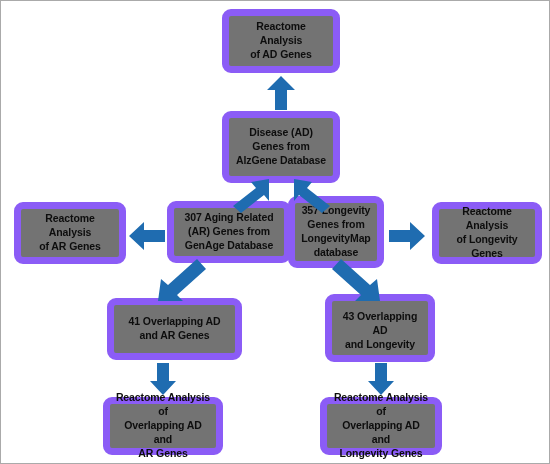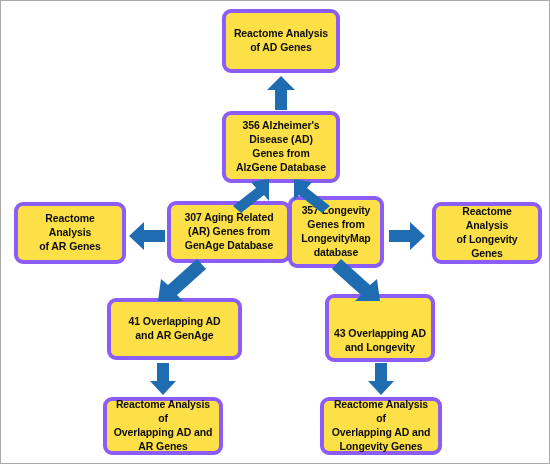--- a/index.html
+++ b/index.html
@@ -15,22 +15,22 @@
     width: 550px;
     height: 464px;
     background: #ffffff;
     box-sizing: border-box;
     border: 1px solid #aaaaaa;
     overflow: hidden;
   }
   .node {
     position: absolute;
     box-sizing: border-box;
-    background: #fde047;
-    border: 4px solid #8b5cf6;
+    background: #737373;
+    border: 7px solid #8b5cf6;
     border-radius: 9px;
     display: flex;
     align-items: center;
     justify-content: center;
     text-align: center;
     color: #0d0d0d;
     font-size: 10.5px;
     font-weight: bold;
     line-height: 1.32;
     padding: 3px 5px;
@@ -49,21 +49,20 @@
 
   <div class="node" style="left:221px; top:8px; width:118px; height:64px;">
     <div>
       <span>Reactome Analysis</span>
       <span>of AD Genes</span>
     </div>
   </div>
 
   <div class="node" style="left:221px; top:110px; width:118px; height:72px;">
     <div>
-      <span>356 Alzheimer's</span>
       <span>Disease (AD)</span>
       <span>Genes from</span>
       <span>AlzGene Database</span>
     </div>
   </div>
 
   <div class="node" style="left:13px; top:201px; width:112px; height:62px;">
     <div>
       <span>Reactome Analysis</span>
       <span>of AR Genes</span>
@@ -90,21 +89,21 @@
   <div class="node" style="left:431px; top:201px; width:110px; height:62px;">
     <div>
       <span>Reactome Analysis</span>
       <span>of Longevity Genes</span>
     </div>
   </div>
 
   <div class="node" style="left:106px; top:297px; width:135px; height:62px;">
     <div>
       <span>41 Overlapping AD</span>
-      <span>and AR GenAge</span>
+      <span>and AR Genes</span>
     </div>
   </div>
 
   <div class="node" style="left:324px; top:293px; width:110px; height:68px;align-items:flex-end;">
     <div>
       <span>43 Overlapping AD</span>
       <span>and Longevity</span>
     </div>
   </div>
 

